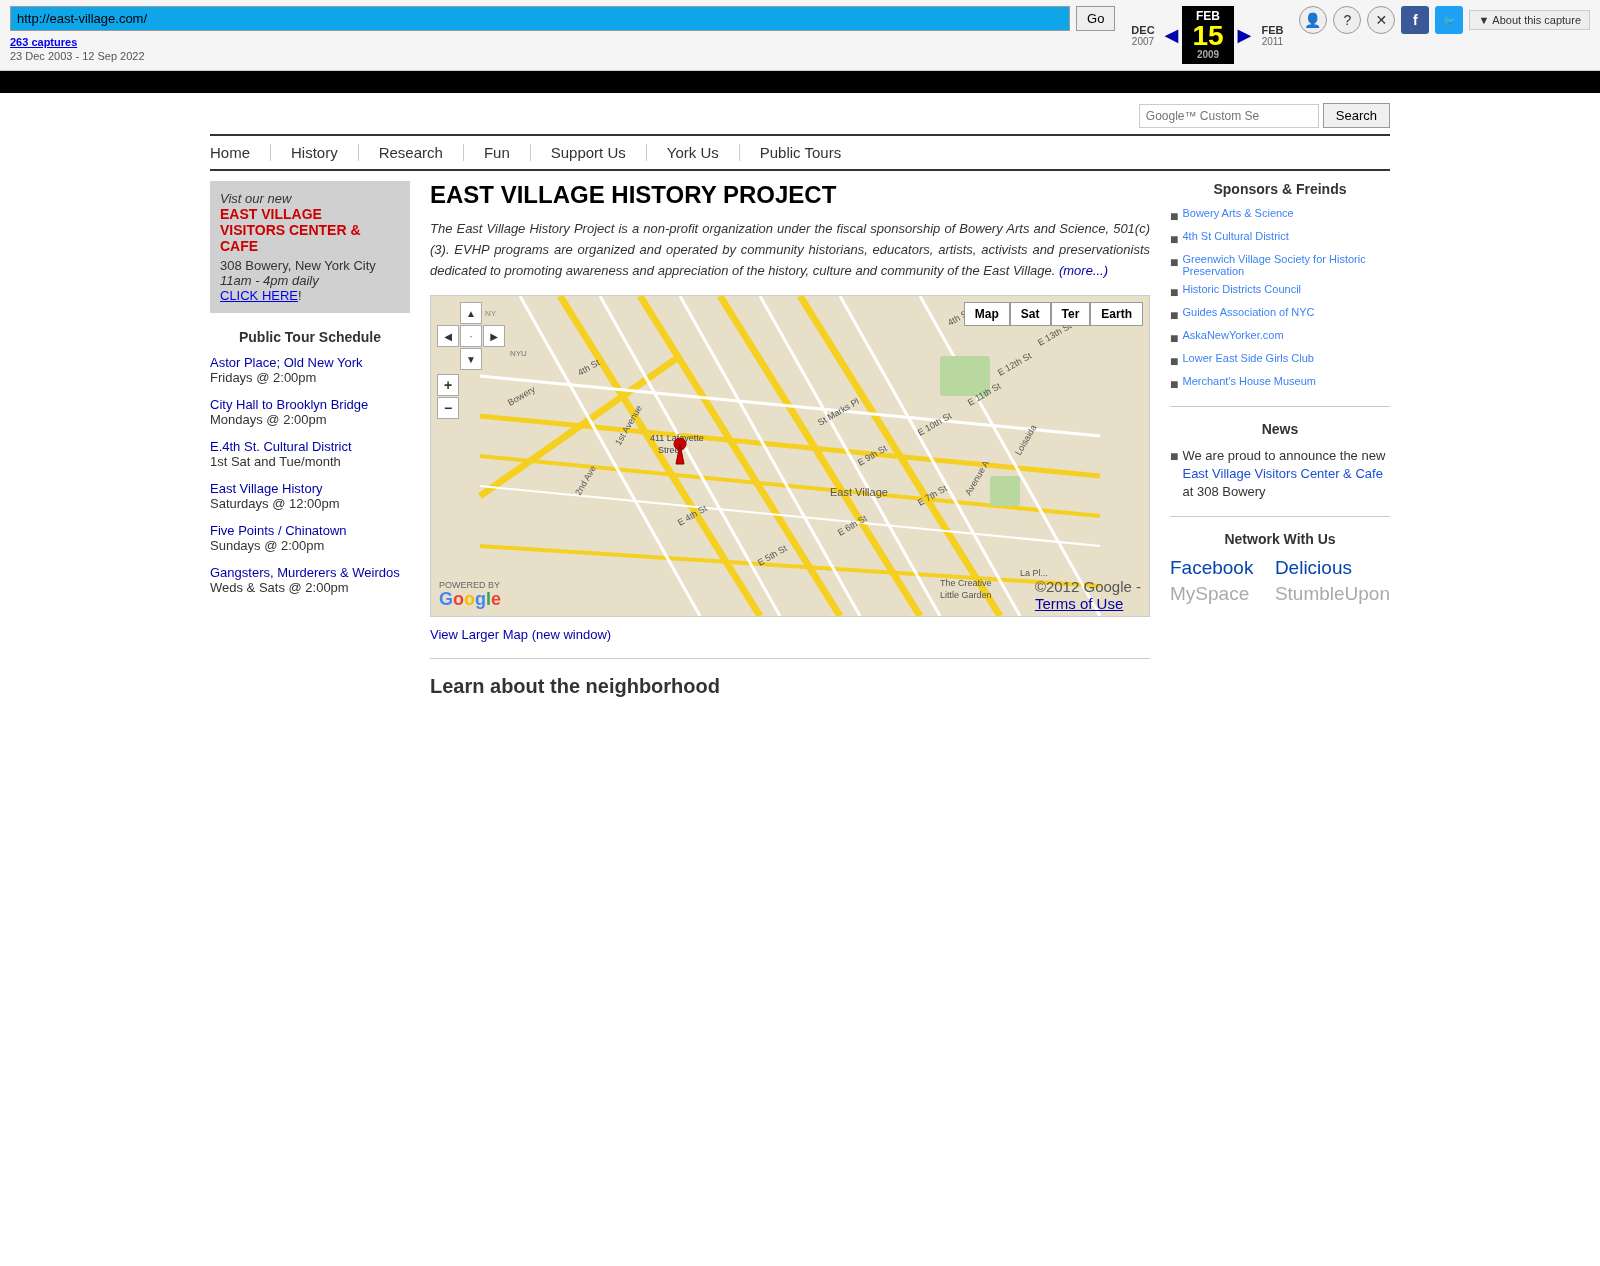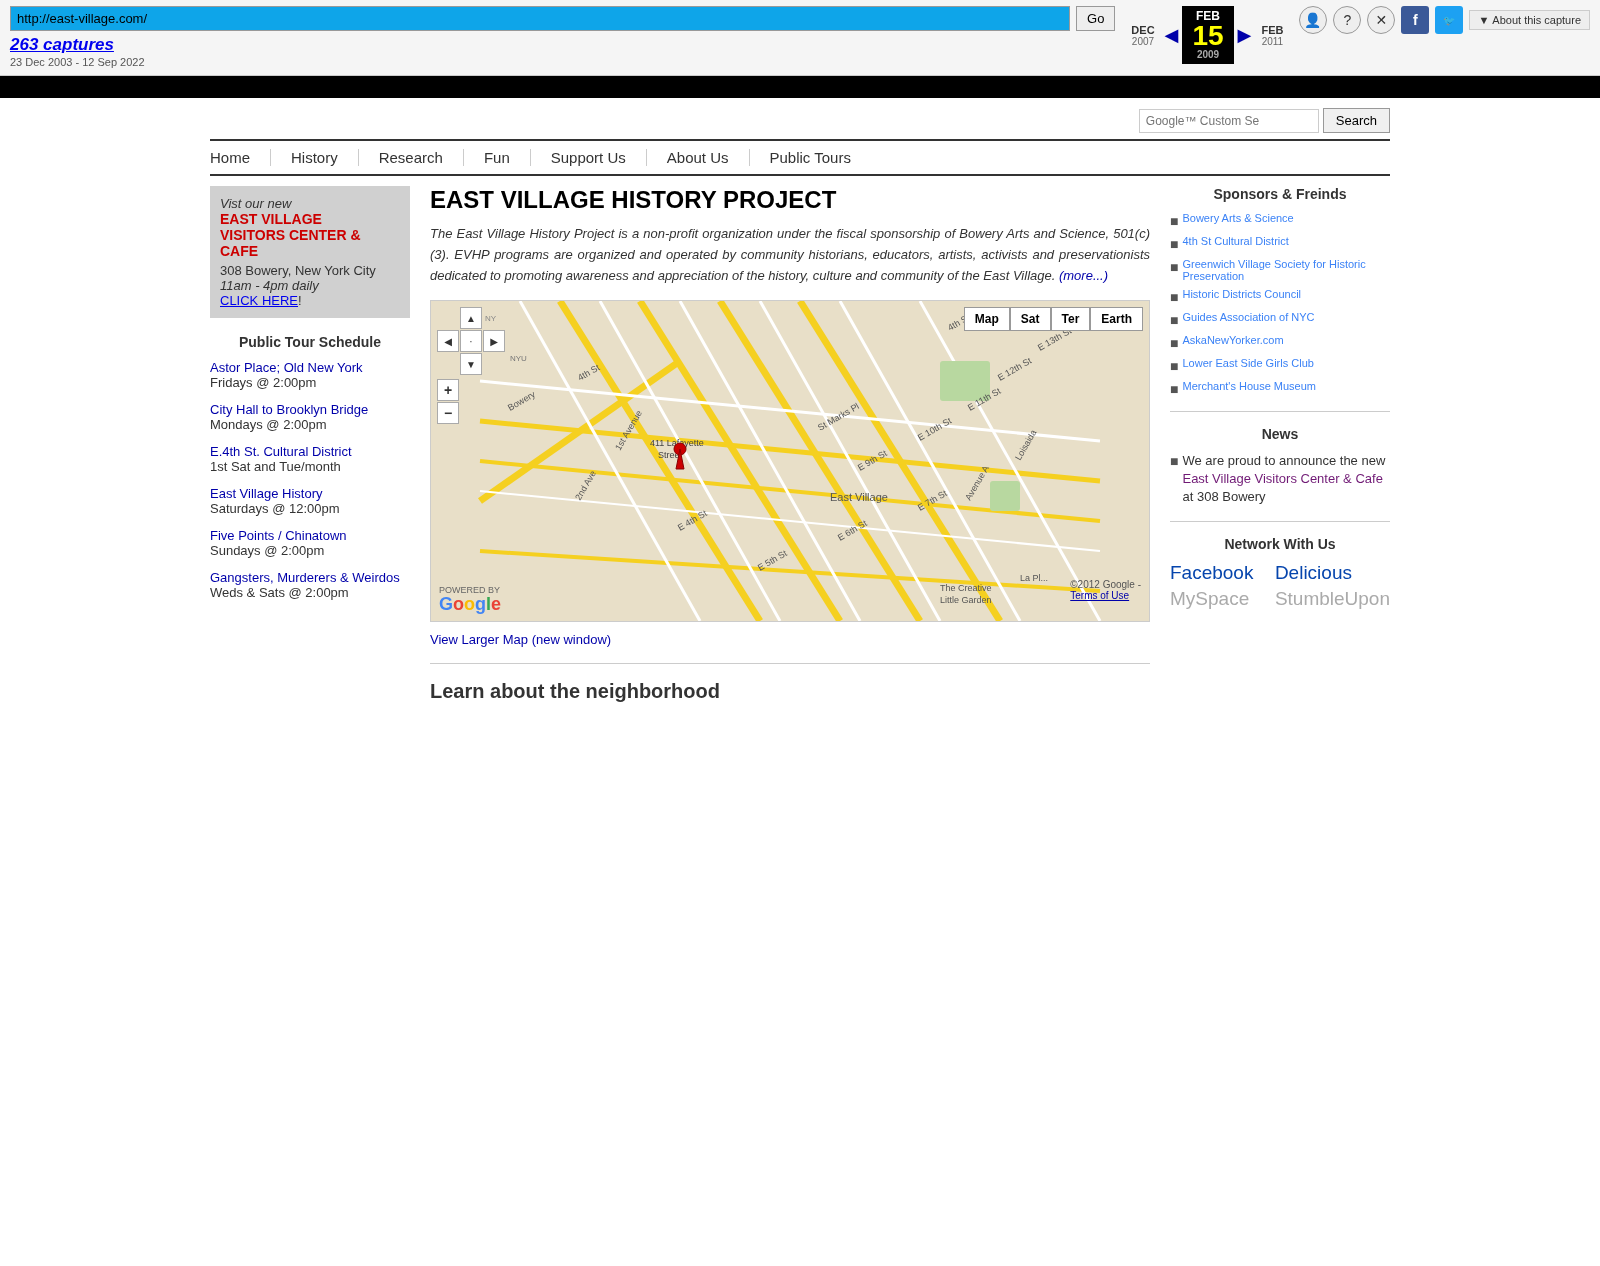--- a/index.html
+++ b/index.html
@@ -33,23 +33,22 @@
       background: #eee;
       cursor: pointer;
       font-size: 13px;
     }
     #wayback-captures {
       font-size: 12px;
     }
     #wayback-captures a {
       color: #00e;
       text-decoration: underline;
-      font-size: 17px;
-      font-weight: bold;
-      font-style: italic;
+      font-size: 11px;
+      font-weight: bold;
     }
     #wayback-captures .dates {
       color: #555;
       font-size: 11px;
     }
     #wayback-timeline {
       display: flex;
       align-items: center;
       gap: 4px;
       background: #f5f5f5;
@@ -372,21 +371,21 @@
     .news-item {
       display: flex;
       align-items: flex-start;
       gap: 4px;
       margin-bottom: 8px;
     }
     .news-text {
       font-size: 13px;
       line-height: 1.4;
     }
-    .news-link { color: #701a75; text-decoration: none; cursor: pointer; }
+    .news-link { color: #1d4ed8; text-decoration: none; cursor: pointer; }
 
     .network-grid {
       display: grid;
       grid-template-columns: 1fr 1fr;
       gap: 4px 10px;
       margin-top: 8px;
     }
     .network-link {
       color: #0645ad;
       text-decoration: none;
@@ -456,21 +455,21 @@
     <input type="text" id="google-search-input" placeholder="Google™ Custom Se" style="">
     <button id="search-btn">Search</button>
   </div>
 
   <nav id="nav-bar">
     <a class="nav-item" href="#">Home</a>
     <a class="nav-item" href="#">History</a>
     <a class="nav-item" href="#">Research</a>
     <a class="nav-item" href="#">Fun</a>
     <a class="nav-item" href="#">Support Us</a>
-    <a class="nav-item" href="#">About Us</a>
+    <a class="nav-item" href="#">York Us</a>
     <a class="nav-item" href="#">Public Tours</a>
   </nav>
 
   <div id="content-area">
 
     <div id="left-sidebar">
 
       <div class="visitors-box">
         <div class="visit-text">Vist our new</div>
         <div class="center-name">EAST VILLAGE<br>VISITORS CENTER &amp;<br>CAFE</div>
@@ -602,21 +601,21 @@
             <circle cx="200" cy="148" r="6" fill="#c00" stroke="#800" stroke-width="1"></circle>
             <polygon points="200,148 196,168 204,168" fill="#c00" stroke="#800" stroke-width="1"></polygon>
           </svg>
 
           <div class="map-powered" style="bottom:8px; left:8px; position:absolute; z-index:5;">
             <div style="font-size:9px; color:#666;">POWERED BY</div>
             <div style="font-size:18px; font-weight:bold; color:#4285f4; line-height:1;">
               <span style="color:#4285f4">G</span><span style="color:#ea4335">o</span><span style="color:#fbbc05">o</span><span style="color:#4285f4">g</span><span style="color:#34a853">l</span><span style="color:#ea4335">e</span>
             </div>
           </div>
-          <div style="position:absolute; bottom:20px; right:8px; font-size:10px; color:#555; z-index:5;">
+          <div style="position:absolute; bottom:4px; right:8px; font-size:15px; color:#555; z-index:5;">
             <span>©2012 Google -</span><br>
             <a href="#" style="color:#00a;">Terms of Use</a>
           </div>
         </div>
       </div>
 
       <a href="#" class="view-larger-link">View Larger Map (new window)</a>
 
       <hr class="section-divider">
 

